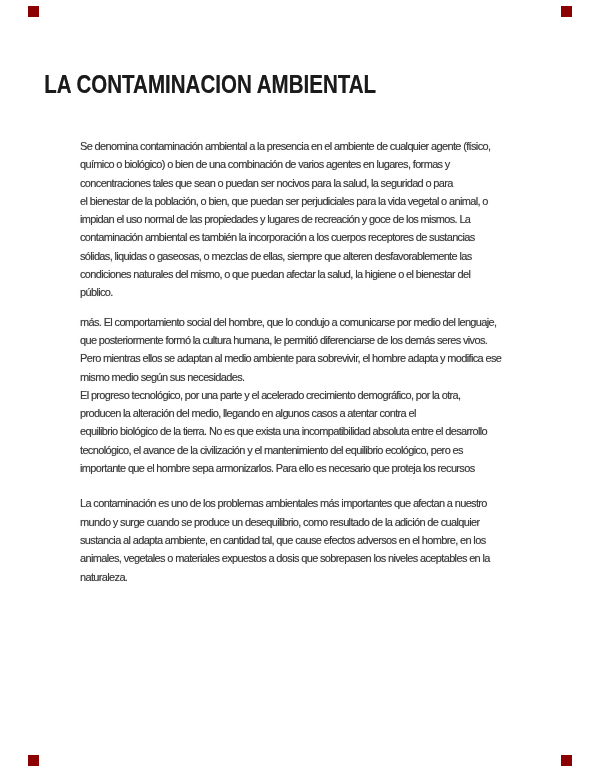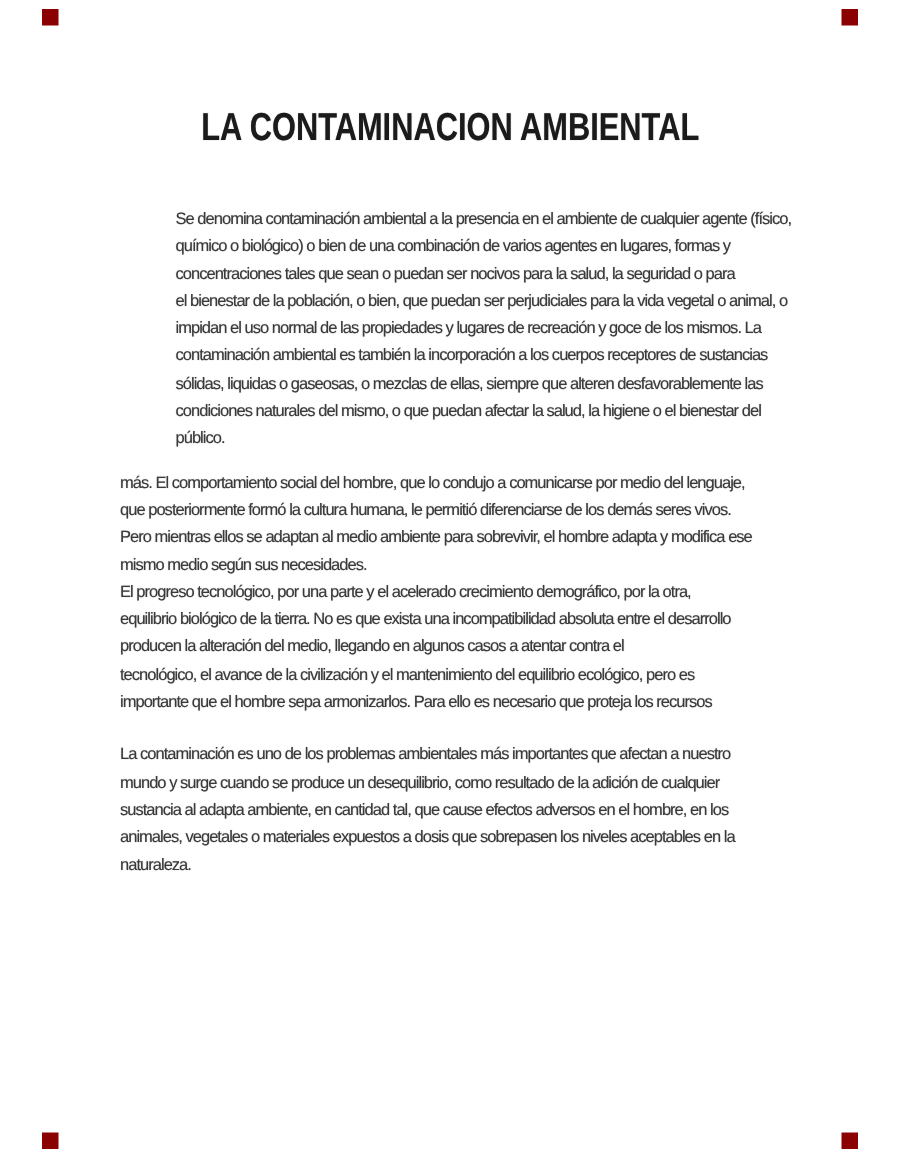--- a/index.html
+++ b/index.html
@@ -26,21 +26,21 @@
     background: #8b0000;
   }
   .corner.tl { left: 28px; top: 6px; }
   .corner.tr { right: 28px; top: 6px; }
   .corner.bl { left: 28px; bottom: 10px; }
   .corner.br { right: 28px; bottom: 10px; }
 
   .title {
     margin: 0;
     padding-top: 71px;
-    text-align: center;
+    text-align: left;
     font-weight: bold;
     font-size: 26px;
     line-height: 26px;
     color: #1b1b1b;
     text-shadow: 0 0 0.7px rgba(27,27,27,0.55);
   }
   .title-inner {
     display: inline-block;
     white-space: nowrap;
     transform: scaleX(0.79);
@@ -53,21 +53,21 @@
     font-size: 11px;
     line-height: 18.3px;
     letter-spacing: -0.65px;
     color: #3a3a3a;
     text-shadow: 0 0 0.7px rgba(58,58,58,0.5);
   }
   .para .line {
     white-space: nowrap;
     height: 18.3px;
   }
-  .para1 { margin-top: 40px; margin-left: 37px; }
+  .para1 { margin-top: 40px; }
   .para2 { margin-top: 11px; }
   .para3 { }
   .para4 { margin-top: 17px; }
 </style>
 </head>
 <body>
 
 <div class="page">
 
   <div class="corner tl"></div>
@@ -91,22 +91,22 @@
       <div class="line">público.</div>
     </div>
   <div class="para para2">
       <div class="line">más. El comportamiento social del hombre, que lo condujo a comunicarse por medio del lenguaje,</div>
       <div class="line">que posteriormente formó la cultura humana, le permitió diferenciarse de los demás seres vivos.</div>
       <div class="line">Pero mientras ellos se adaptan al medio ambiente para sobrevivir, el hombre adapta y modifica ese</div>
       <div class="line">mismo medio según sus necesidades.</div>
     </div>
   <div class="para para3">
       <div class="line">El progreso tecnológico, por una parte y el acelerado crecimiento demográfico, por la otra,</div>
+      <div class="line">producen la alteración del medio, llegando en algunos casos a atentar contra el</div>
       <div class="line">equilibrio biológico de la tierra. No es que exista una incompatibilidad absoluta entre el desarrollo</div>
-      <div class="line">producen la alteración del medio, llegando en algunos casos a atentar contra el</div>
       <div class="line">tecnológico, el avance de la civilización y el mantenimiento del equilibrio ecológico, pero es</div>
       <div class="line">importante que el hombre sepa armonizarlos. Para ello es necesario que proteja los recursos</div>
     </div>
   <div class="para para4">
       <div class="line">La contaminación es uno de los problemas ambientales más importantes que afectan a nuestro</div>
       <div class="line">mundo y surge cuando se produce un desequilibrio, como resultado de la adición de cualquier</div>
       <div class="line">sustancia al adapta ambiente, en cantidad tal, que cause efectos adversos en el hombre, en los</div>
       <div class="line">animales, vegetales o materiales expuestos a dosis que sobrepasen los niveles aceptables en la</div>
       <div class="line">naturaleza.</div>
     </div>

